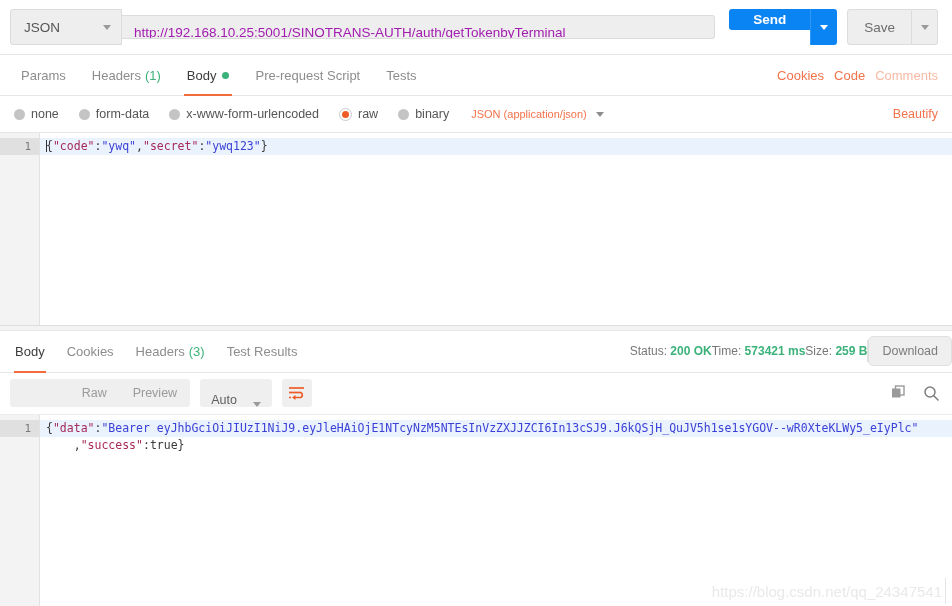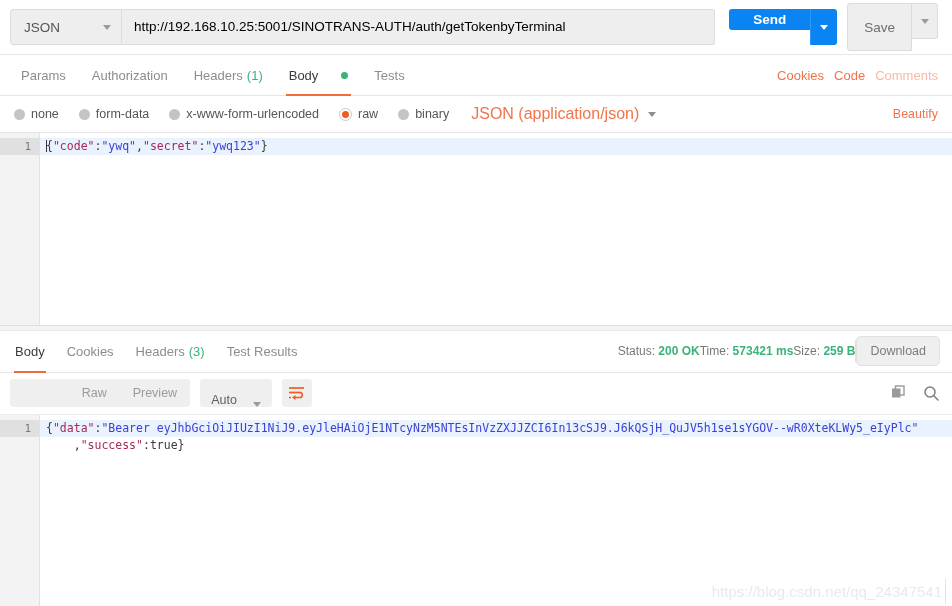--- a/index.html
+++ b/index.html
@@ -54,29 +54,29 @@
     width: 0; height: 0;
     border-left: 4.5px solid transparent;
     border-right: 4.5px solid transparent;
     border-top: 5px solid #9a9a9a;
   }
   .caret-down.white {
     border-top-color: #ffffff;
   }
   .url-input {
     flex: 1;
-    height: 36px;
+    height: 24px;
     border: 1px solid #dcdcdc;
     border-left: none;
     background: #eeeeee;
     border-radius: 0 3px 3px 0;
     padding: 0 12px;
     box-sizing: border-box;
     font-size: 13.5px;
-    color: #000000;
+    color: #a21caf;
     font-family: "Liberation Sans", sans-serif;
     line-height: 34px;
     white-space: nowrap;
     overflow: hidden;
   }
   .send-group {
     display: flex;
     margin-left: 14px;
   }
   .send-btn {
@@ -100,21 +100,21 @@
     display: flex;
     align-items: center;
     justify-content: center;
     cursor: pointer;
   }
   .save-group {
     display: flex;
     margin-left: 10px;
   }
   .save-btn {
-    height: 48px;
+    height: 36px;
     background: #eeeeee;
     border: 1px solid #dcdcdc;
     border-radius: 3px 0 0 3px;
     color: #6e6e6e;
     font-size: 13.5px;
     padding: 0 16px;
     cursor: pointer;
     font-family: "Liberation Sans", sans-serif;
   }
   .save-caret {
@@ -145,21 +145,21 @@
   .rtab {
     display: flex;
     align-items: center;
     padding: 0 13px;
     font-size: 13px;
     color: #8d8d8d;
     cursor: pointer;
     position: relative;
     white-space: nowrap;
   }
-  .rtab.active { color: #3c3c3c; gap: 17px; }
+  .rtab.active { color: #3c3c3c; }
   .rtab.active::after {
     content: "";
     position: absolute;
     left: 10px; right: 10px; bottom: -1px;
     height: 2px;
     background: #f26b3a;
   }
   .tab-count { color: #3bb27a; margin-left: 4px; }
   .green-dot {
     width: 7px; height: 7px;
@@ -214,21 +214,21 @@
     left: 2px; top: 2px;
     width: 7px; height: 7px;
     border-radius: 50%;
     background: #ef5b25;
   }
   .content-type {
     display: flex;
     align-items: center;
     gap: 9px;
     color: #f2734b;
-    font-size: 16px;
+    font-size: 11px;
     cursor: pointer;
     margin-left: 2px;
   }
   .content-type .caret-down { border-top-color: #8d8d8d; }
   .beautify {
     margin-left: auto;
     color: #f2734b;
     font-size: 12.5px;
     cursor: pointer;
   }
@@ -298,21 +298,20 @@
     border-bottom: 1px solid #e6e6e6;
     padding-left: 4px;
     box-sizing: border-box;
     background: #fff;
   }
   .resp-tabs .rtab { padding: 0 11px; }
   .status-bar {
     margin-left: auto;
     display: flex;
     align-items: center;
-    padding-right: 12px;
     font-size: 12px;
     color: #777;
   }
   .status-val { color: #3bb27a; font-weight: bold; }
   .status-sep {
     width: 1px;
     height: 22px;
     background: #e0e0e0;
   }
   .download-btn {
@@ -438,29 +437,29 @@
         <span class="caret-down"></span>
       </div>
     </div>
   </div>
 
   <div class="req-tabs">
     <div class="rtab">
       <span>Params</span>
     </div>
     <div class="rtab">
-      <span>Authorization</span>
-    </div>
-    <div class="rtab">
       <span>Headers</span>
       <span class="tab-count">(1)</span>
     </div>
     <div class="rtab active">
       <span>Body</span>
       <span class="green-dot"></span>
+    </div>
+    <div class="rtab">
+      <span>Pre-request Script</span>
     </div>
     <div class="rtab">
       <span>Tests</span>
     </div>
 
     <div class="tabs-right">
       <span class="link-orange">Cookies</span>
       <span class="link-orange">Code</span>
       <span class="link-orange muted">Comments</span>
     </div>

